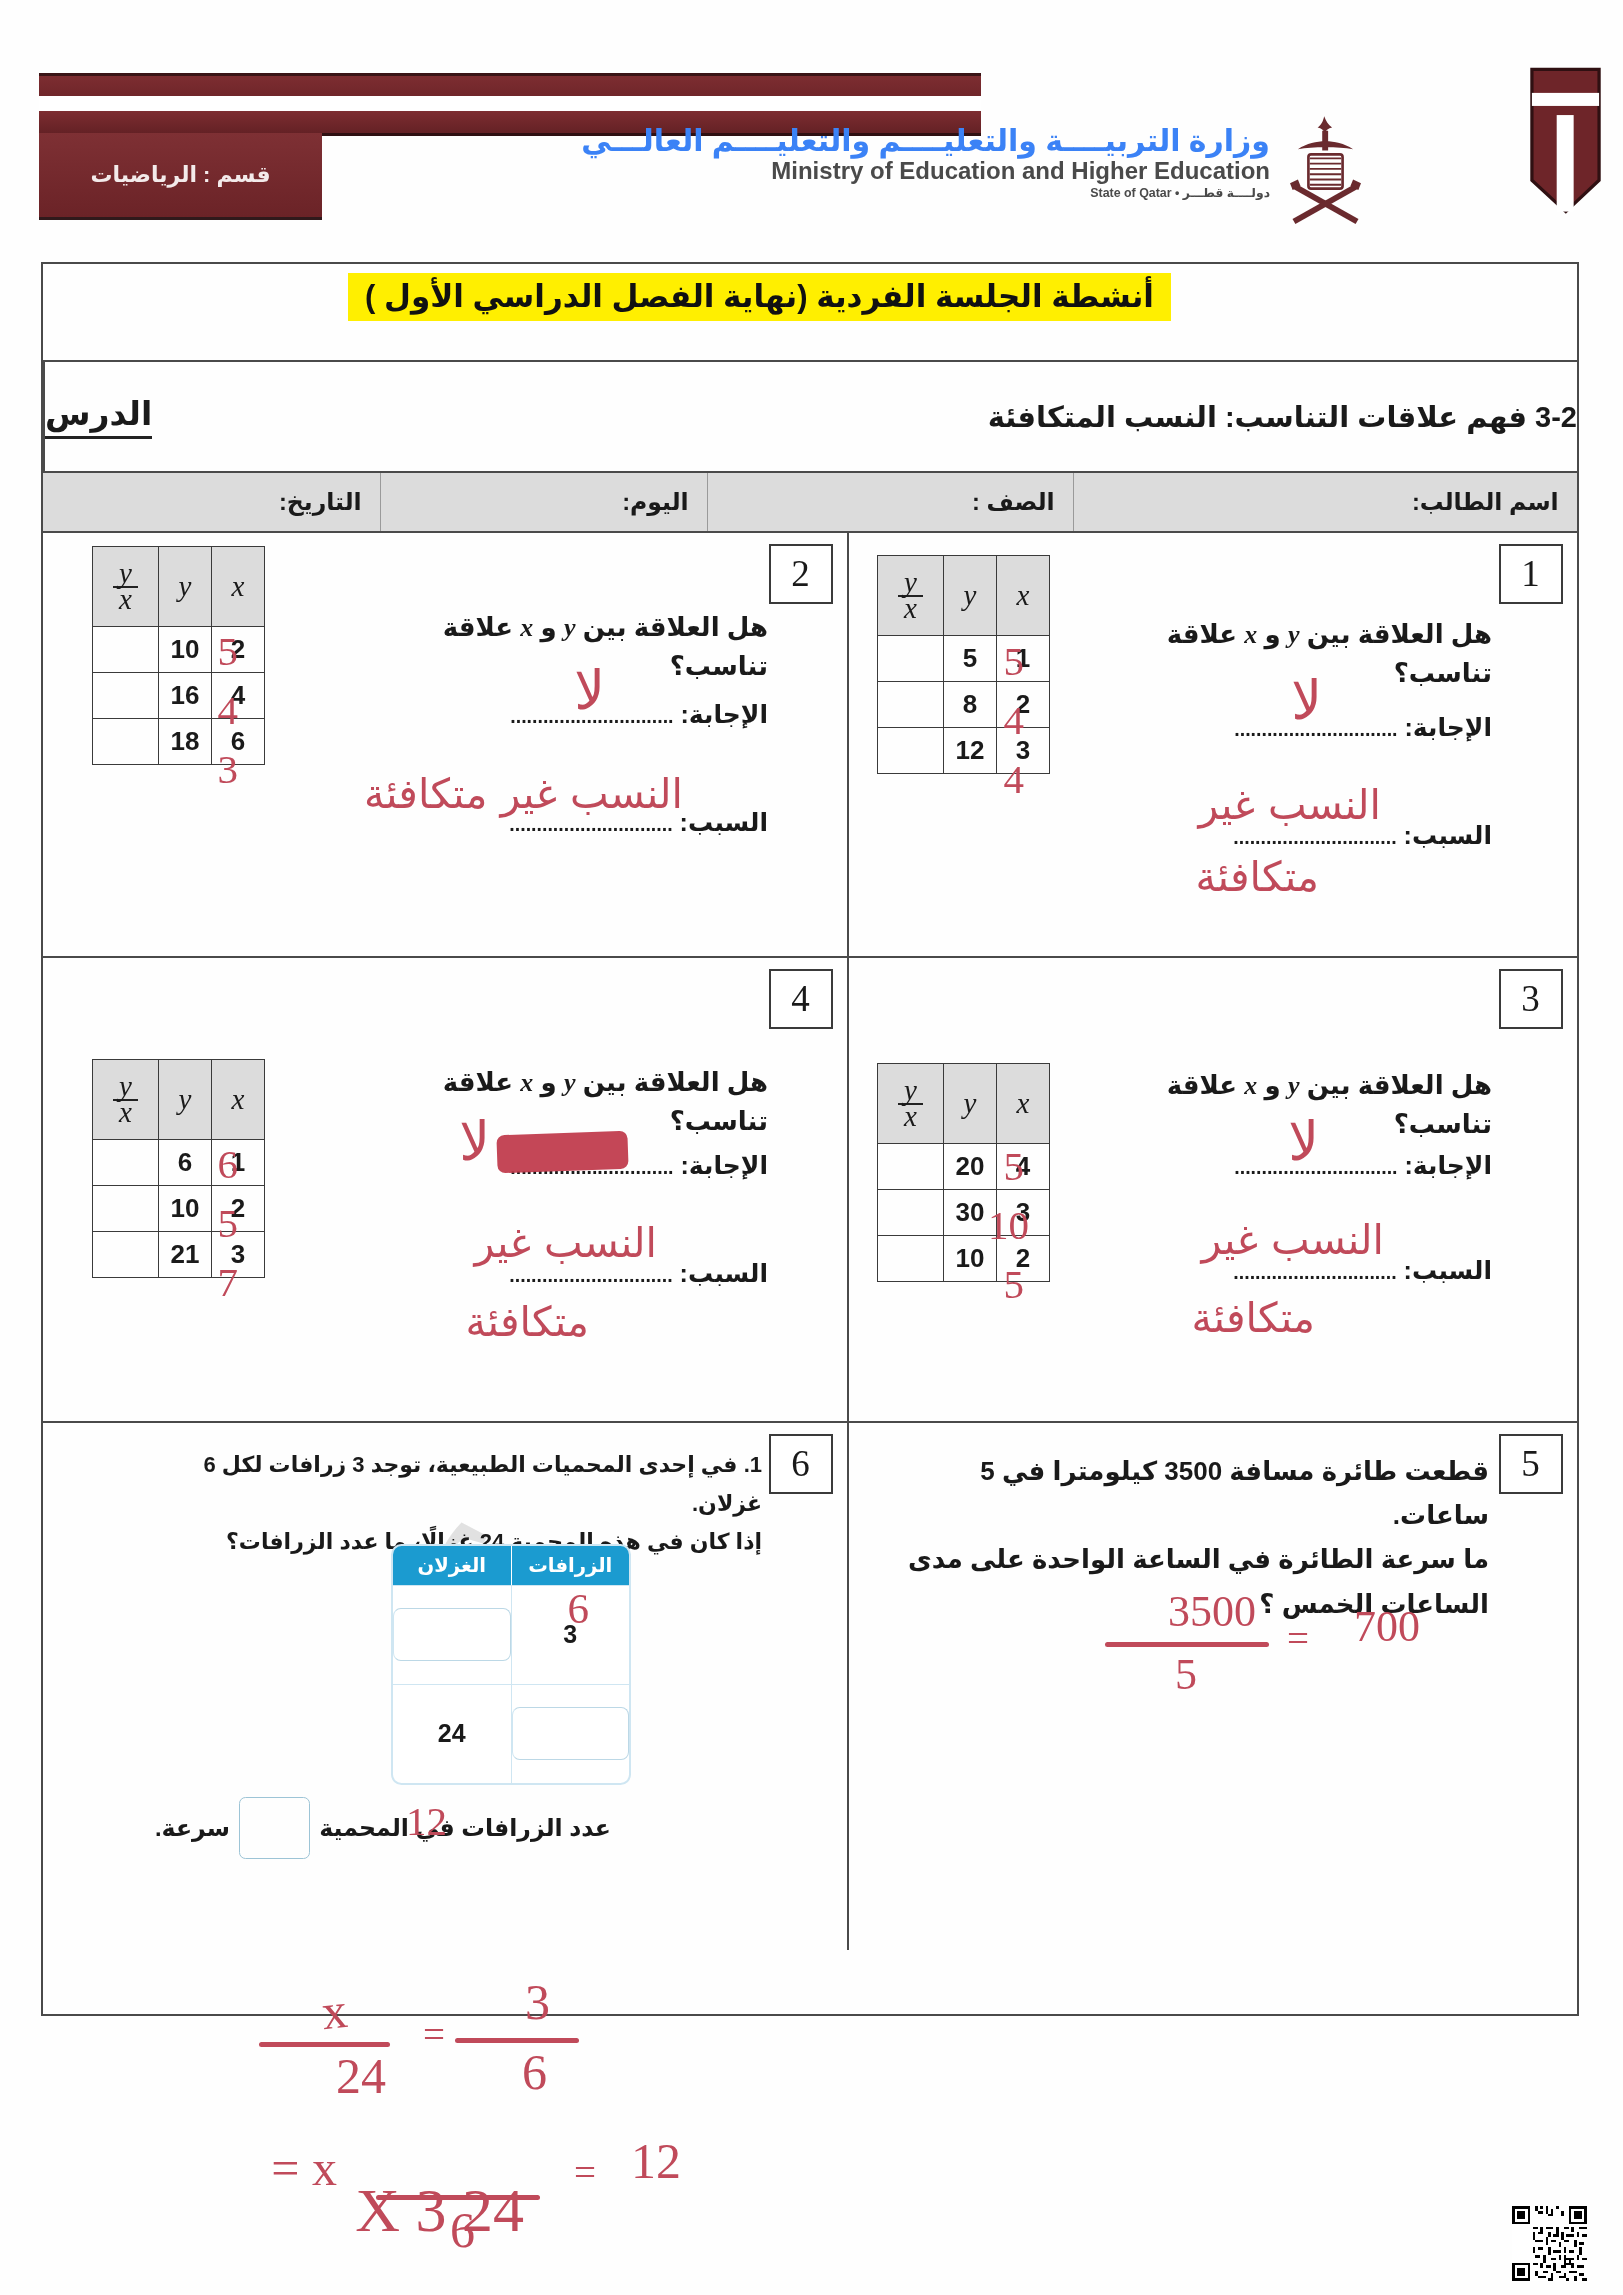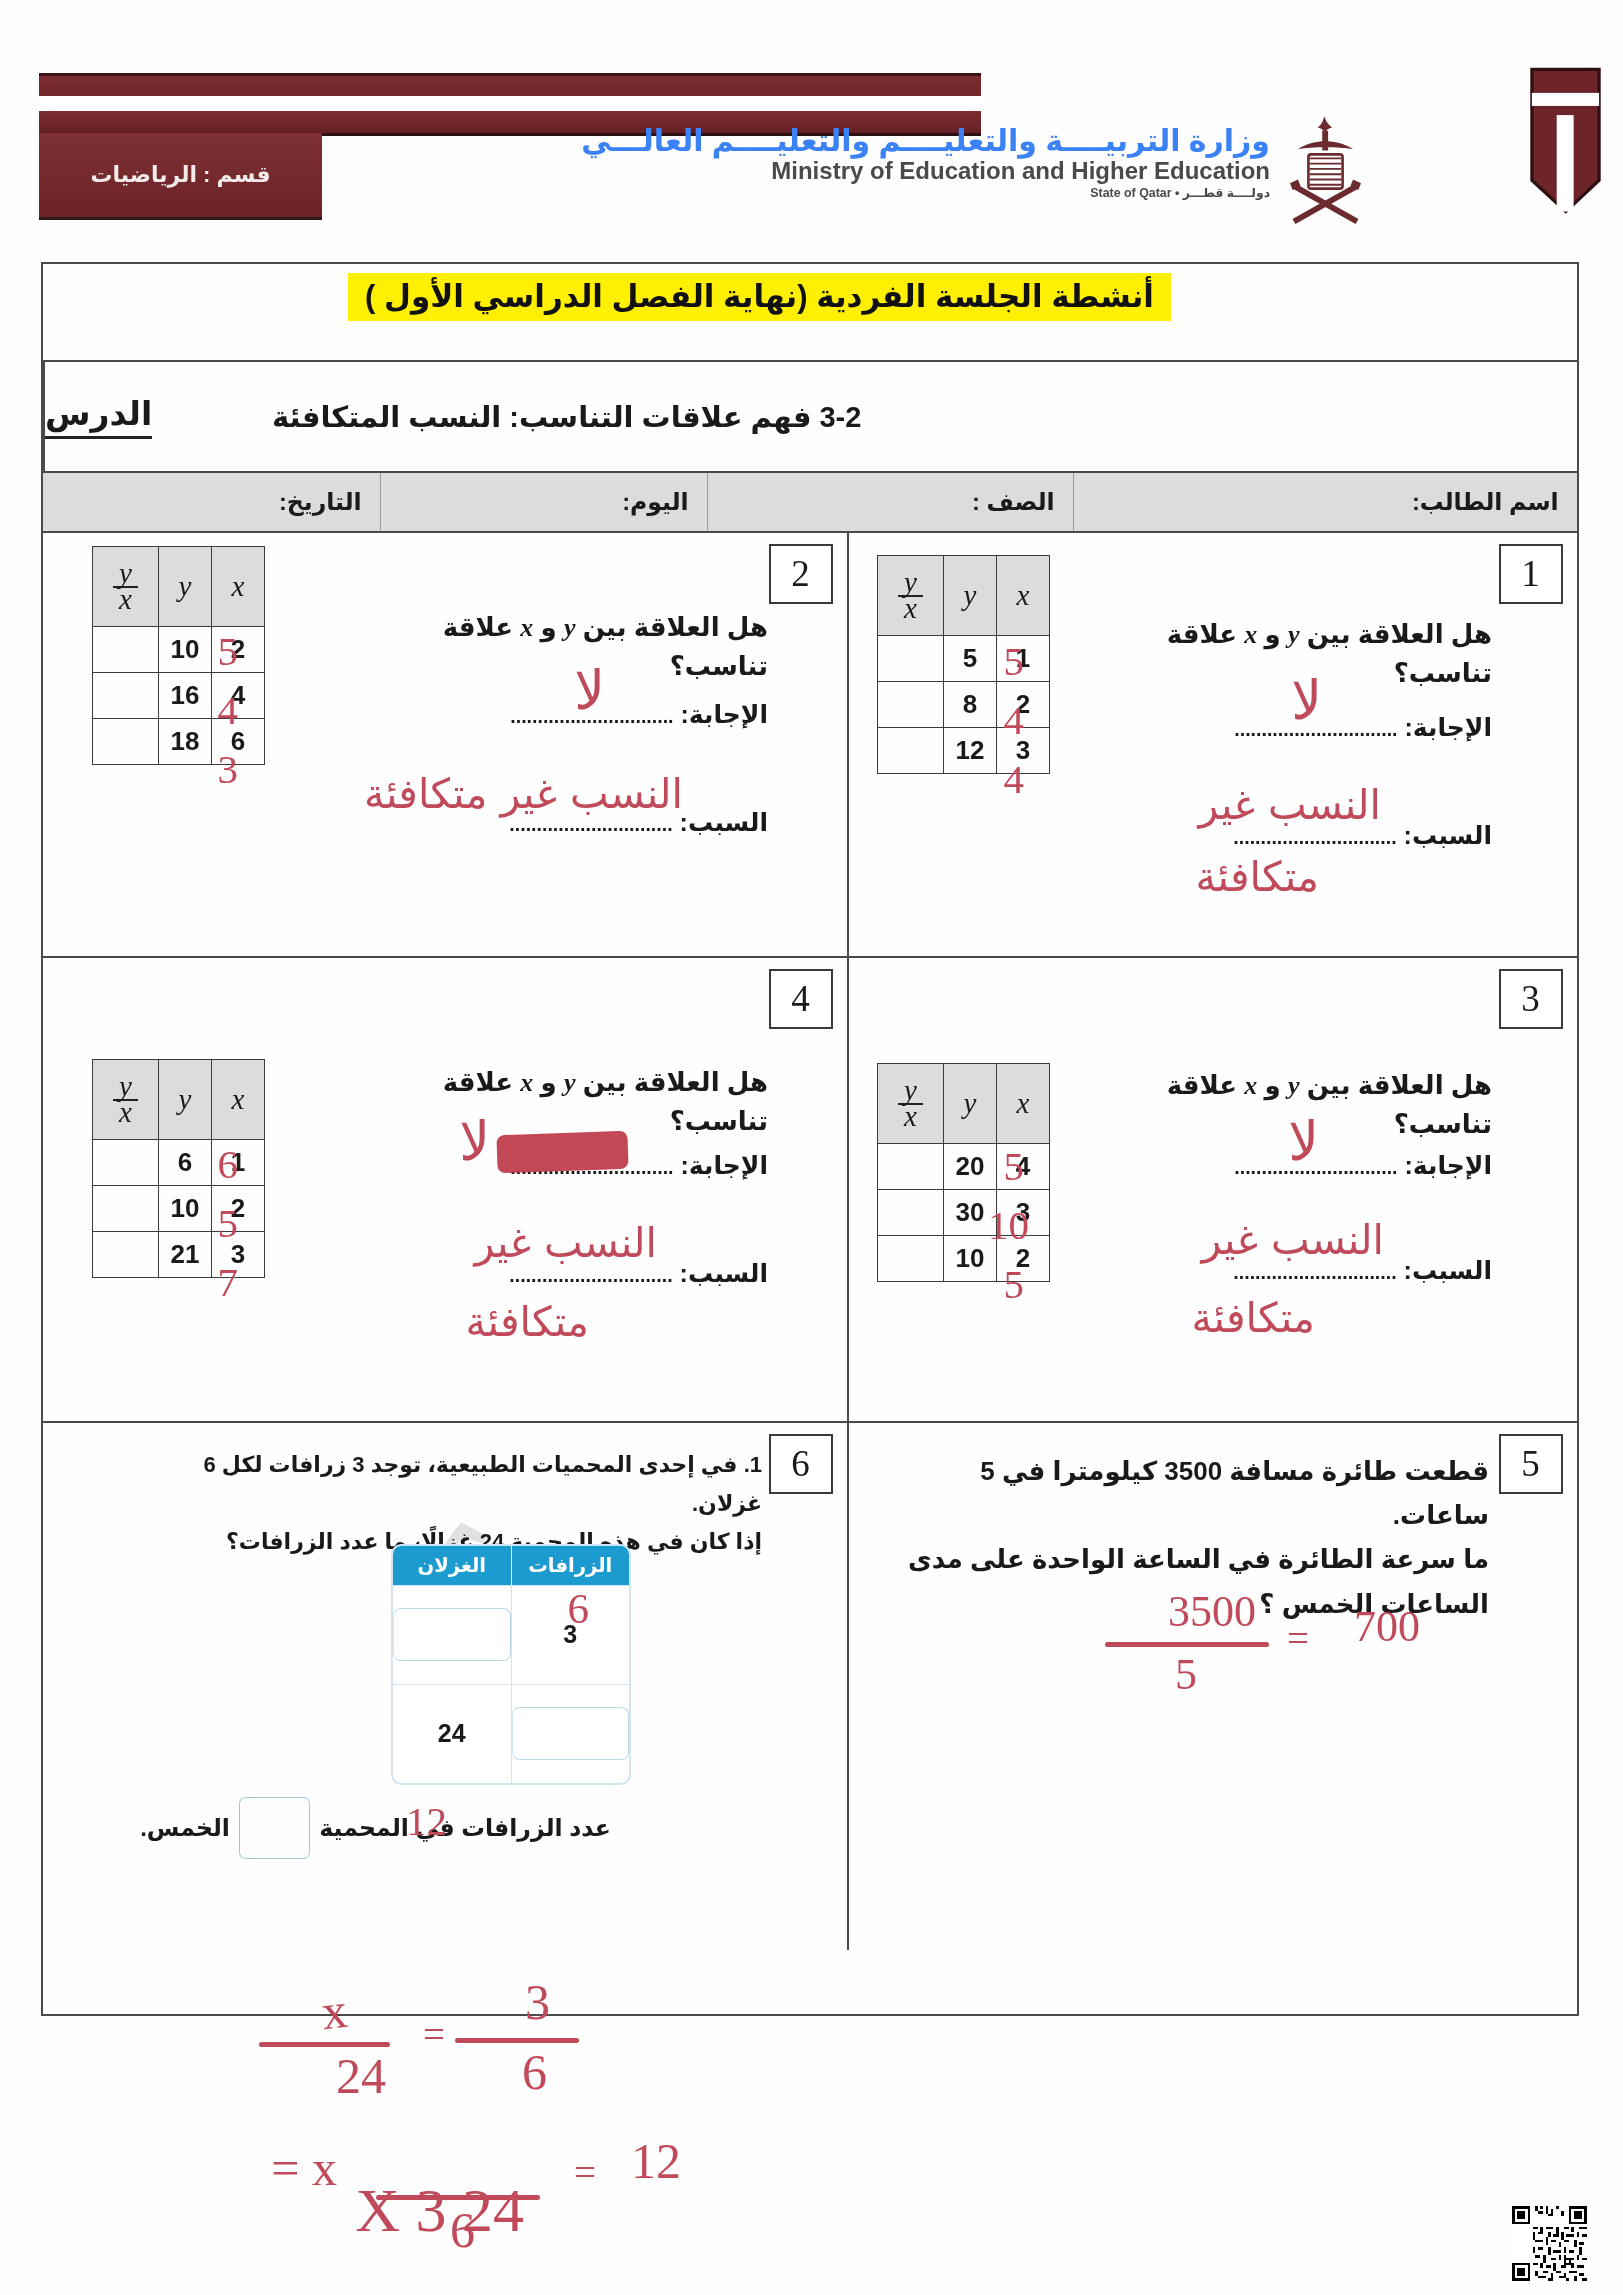--- a/index.html
+++ b/index.html
@@ -36,21 +36,21 @@
          border:2px solid #4a4a4a;box-sizing:border-box;}
 
   .titlerow{position:relative;height:98px;border-bottom:2px solid #4a4a4a;box-sizing:border-box;}
   .titlehl{position:absolute;right:406px;top:9.2px;background:#ffef00;padding:5.2px 17px;}
   .titlehl span{font-size:31px;font-weight:700;color:#111;white-space:nowrap;}
 
   .lessonrow{position:relative;height:111px;border-bottom:2px solid #4a4a4a;box-sizing:border-box;display:flex;}
   .lesson-label{width:229px;border-left:2px solid #4a4a4a;box-sizing:border-box;
                 display:flex;align-items:center;justify-content:flex-end;}
   .lesson-label span{font-size:33px;font-weight:700;border-bottom:3.3px solid #222;padding-bottom:3.9px;}
-  .lesson-title{flex:1;display:flex;align-items:center;justify-content:flex-end;}
+  .lesson-title{flex:1;display:flex;align-items:center;justify-content:flex-start;}
   .lesson-title span{font-size:29px;font-weight:700;}
 
   .inforow{position:relative;height:60px;background:#dcdcdc;border-bottom:2px solid #4a4a4a;
            box-sizing:border-box;display:flex;}
   .infocell{display:flex;align-items:center;padding-right:18.3px;box-sizing:border-box;
             border-left:1.3px solid #9a9a9a;}
   .infocell:last-child{border-left:none;}
   .infocell span{font-size:23.6px;font-weight:700;}
   .ic1{width:504px;} .ic2{width:366px;} .ic3{width:327px;} .ic4{flex:1;}
 
@@ -477,21 +477,21 @@
                 <div class="inbox"></div>
               </div>
               <div>24</div>
             </div>
           </div>
           <div class="hw" style="right:258px;top:164px;font-size:43px;">6</div>
 
           <div class="answerline6" style="right:236px;top:374px;">
             <span>عدد الزرافات في المحمية</span>
             <span class="answerbox"></span>
-            <span>الخمس.</span>
+            <span>سرعة.</span>
           </div>
           <div class="hw" style="right:400px;top:378px;font-size:41px;">12</div>
         </div>
       </div>
     </div>
   </div>
 
   <div>
     <div class="hw" style="right:1276px;top:1986px;font-size:50px;transform:rotate(-6deg);">x</div>
     <div style="position:absolute;right:1233px;top:2042px;width:131px;height:4.6px;background:#c04a5a;border-radius:2.6px;"></div>

